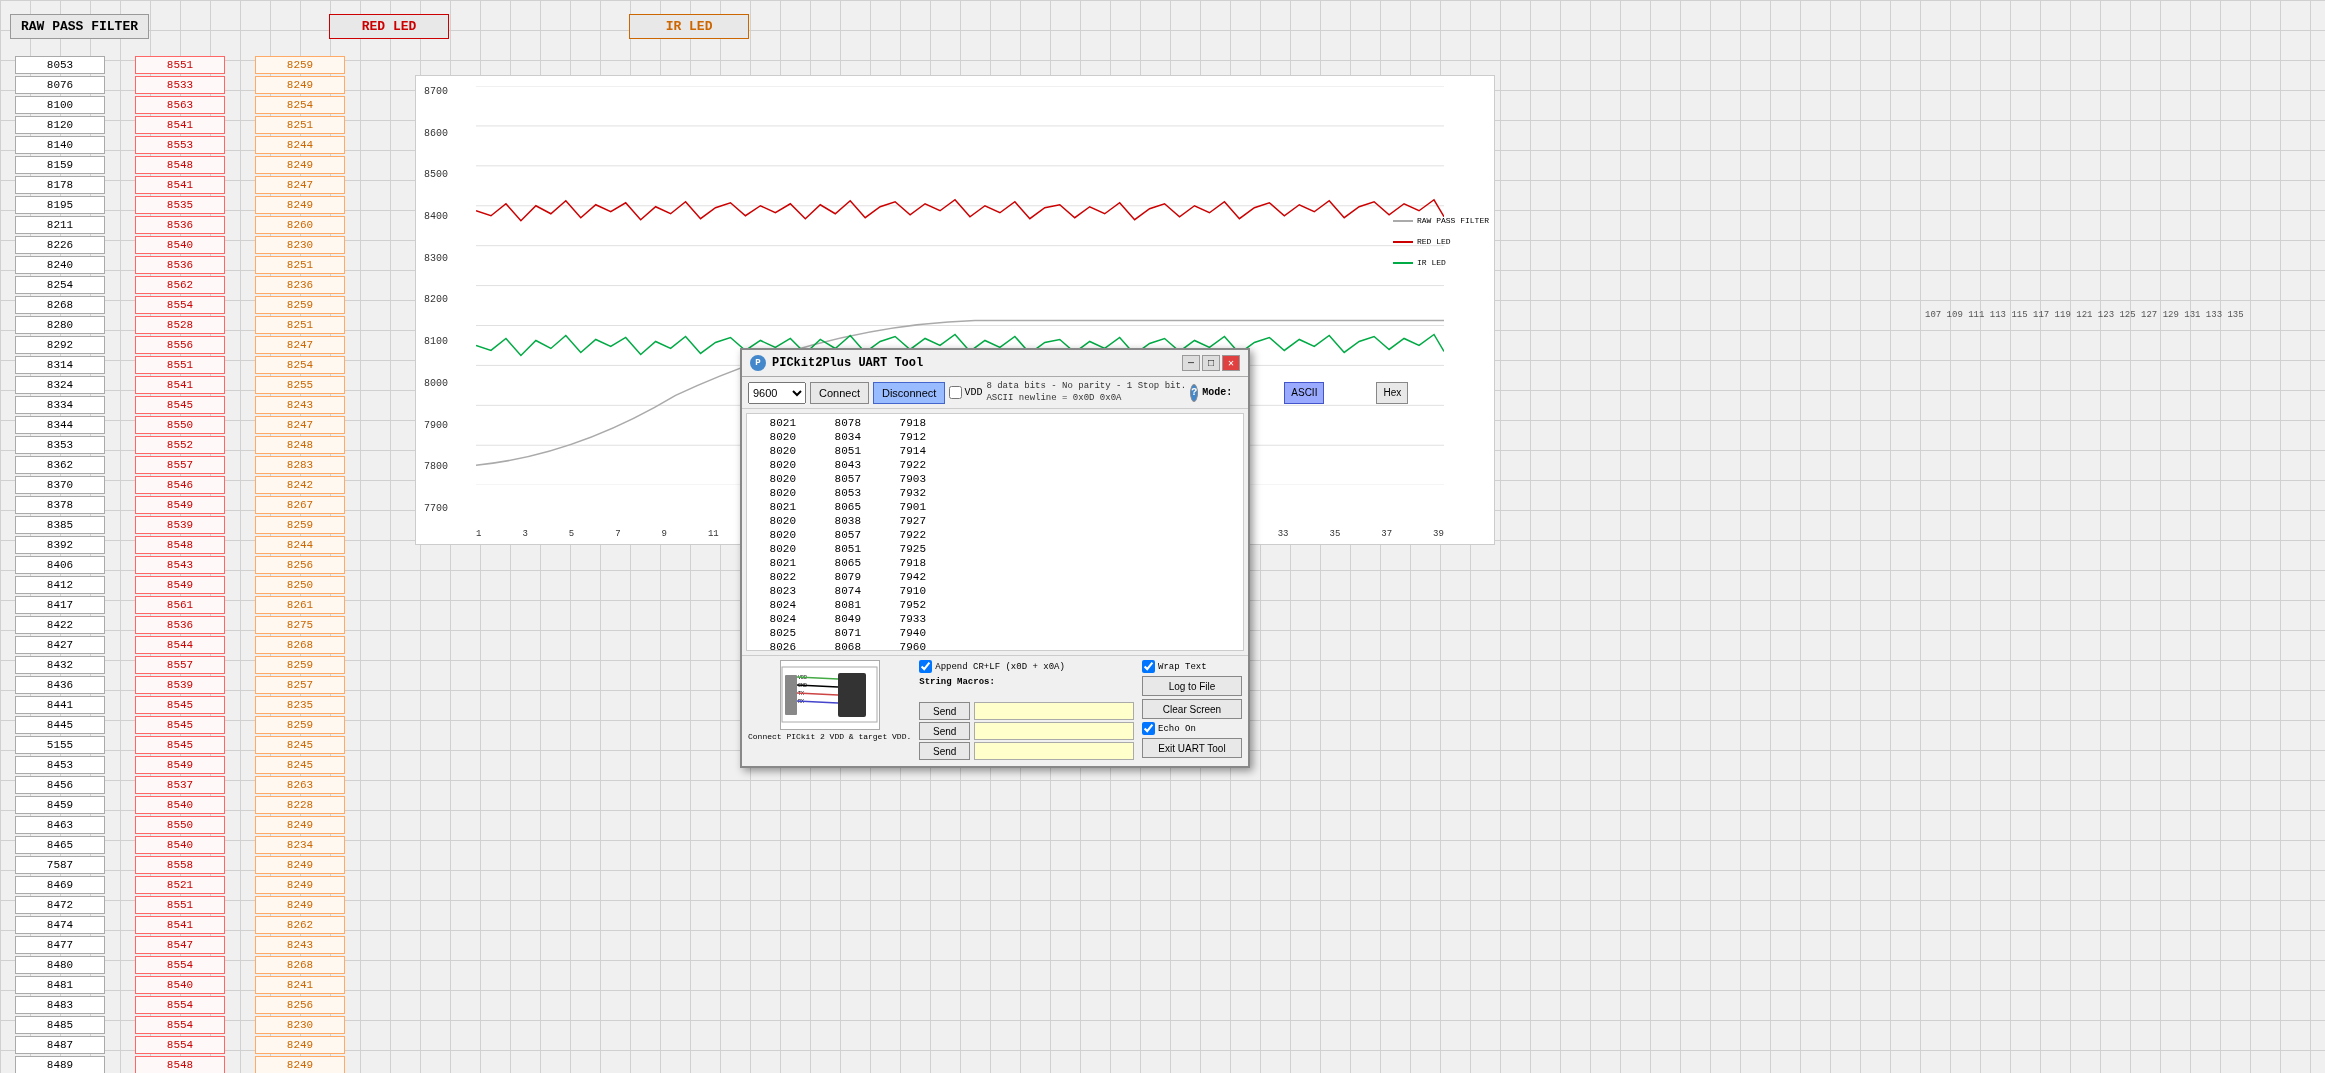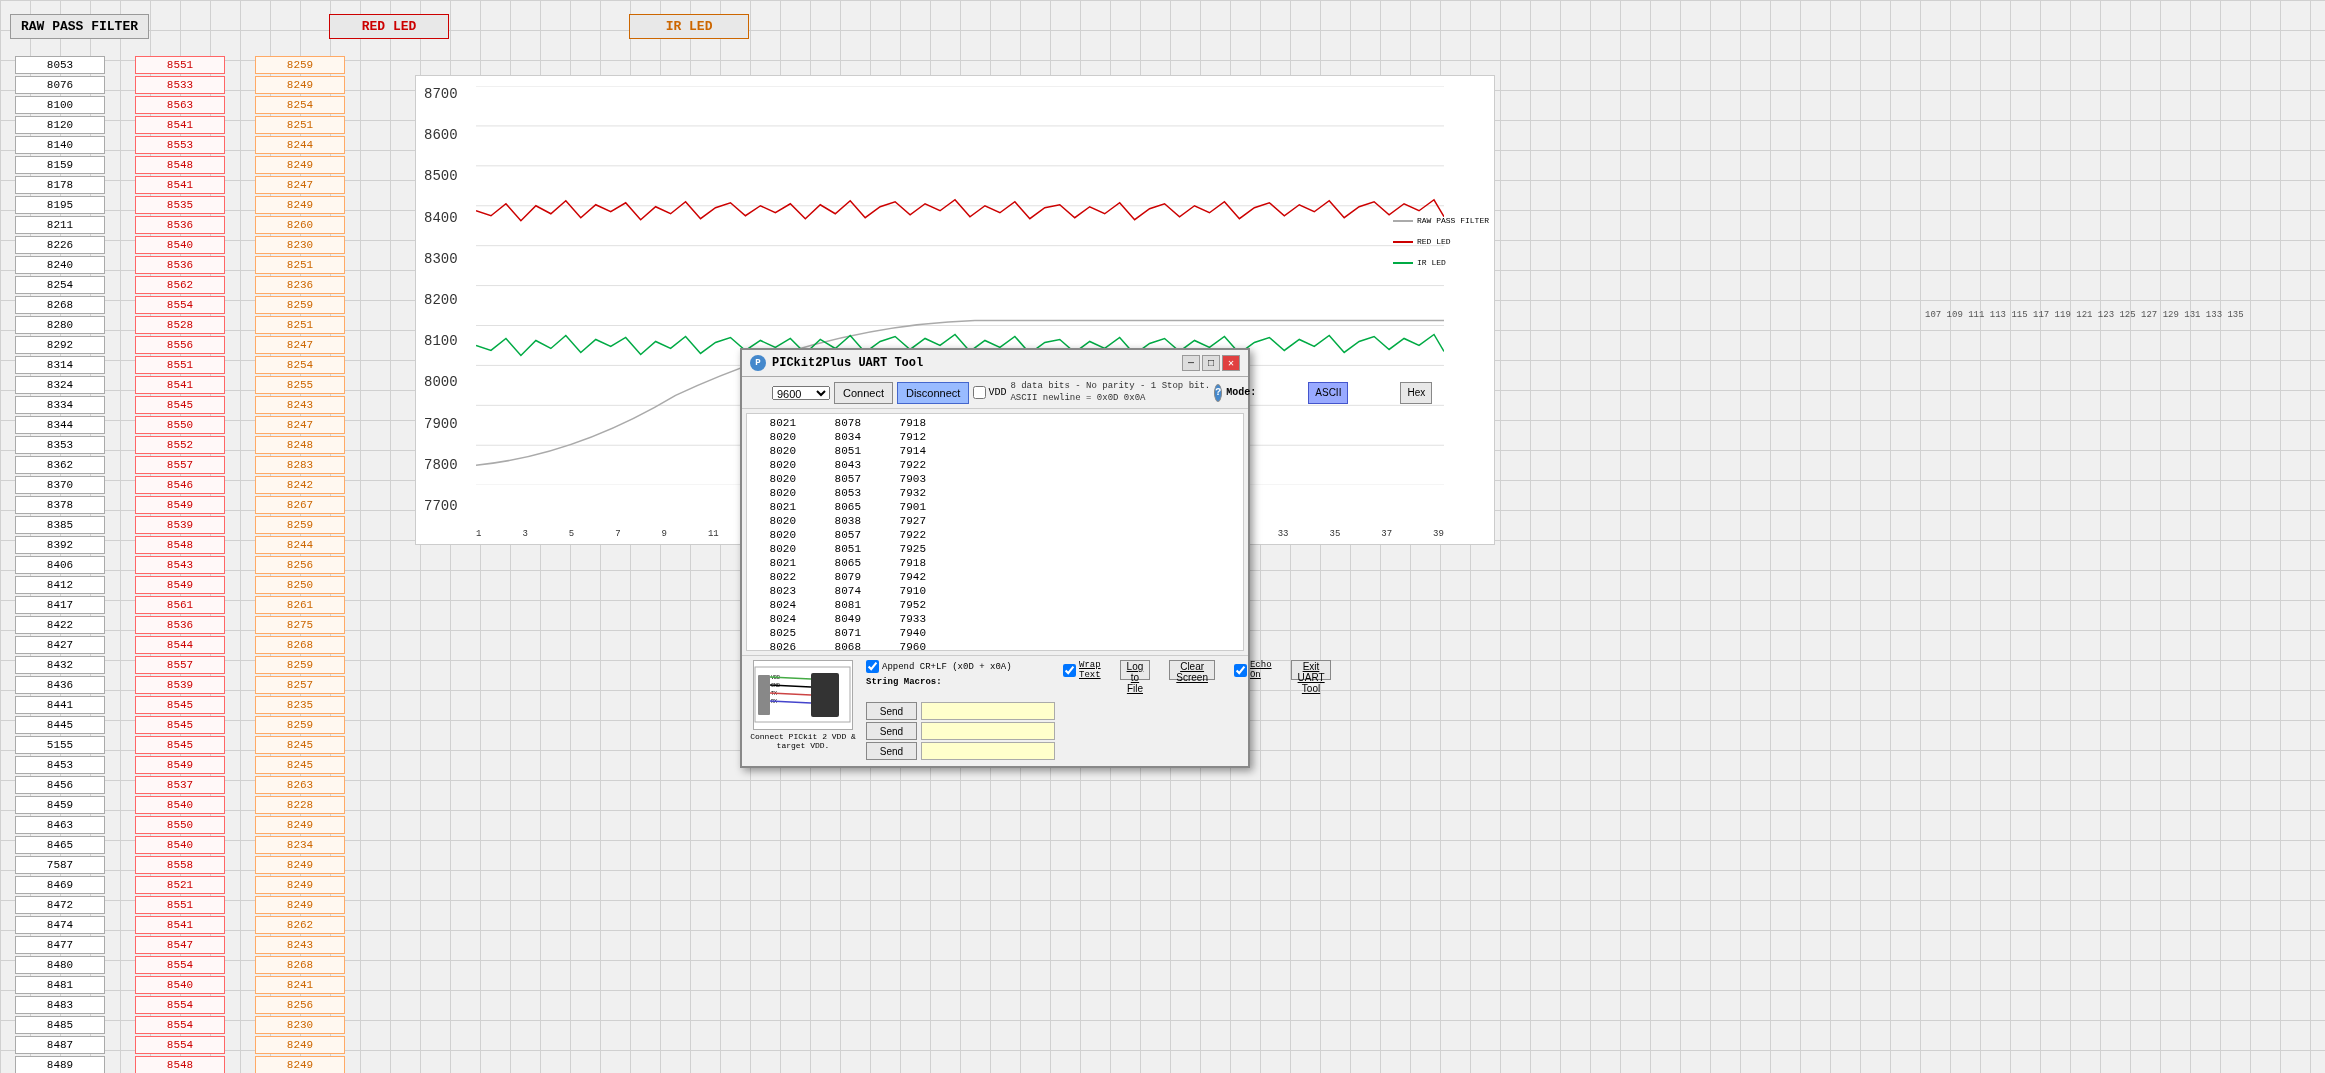--- a/index.html
+++ b/index.html
@@ -111,21 +111,21 @@
     }
 
     .y-axis {
       position: absolute;
       left: 8px;
       top: 10px;
       bottom: 30px;
       display: flex;
       flex-direction: column;
       justify-content: space-between;
-      font-size: 14px;
+      font-size: 10px;
       color: #333;
     }
 
     .x-axis {
       position: absolute;
       bottom: 5px;
       left: 60px;
       right: 50px;
       display: flex;
       justify-content: space-between;
@@ -235,22 +235,21 @@
       display: flex;
       align-items: center;
       gap: 4px;
       background: #f0f0f0;
       border-bottom: 1px solid #ccc;
     }
 
     .baud-select {
       width: 65px;
       font-size: 11px;
-      height: 14px;
-      margin-left: 24px;
+      height: 22px;
     }
 
     .dialog-btn {
       height: 22px;
       padding: 0 8px;
       font-size: 11px;
       border: 1px solid #888;
       background: #e8e8e8;
       cursor: pointer;
     }
@@ -391,24 +390,23 @@
     }
 
     .macro-option {
       display: flex;
       align-items: center;
       gap: 3px;
     }
 
     .right-btns {
       display: flex;
-      flex-direction: row;
-      gap: 19px;
+      flex-direction: column;
+      gap: 3px;
       min-width: 100px;
-      text-decoration: underline;
     }
 
     .right-btn {
       height: 20px;
       padding: 0 6px;
       font-size: 10px;
       border: 1px solid #888;
       background: #e8e8e8;
       cursor: pointer;
       text-align: center;

